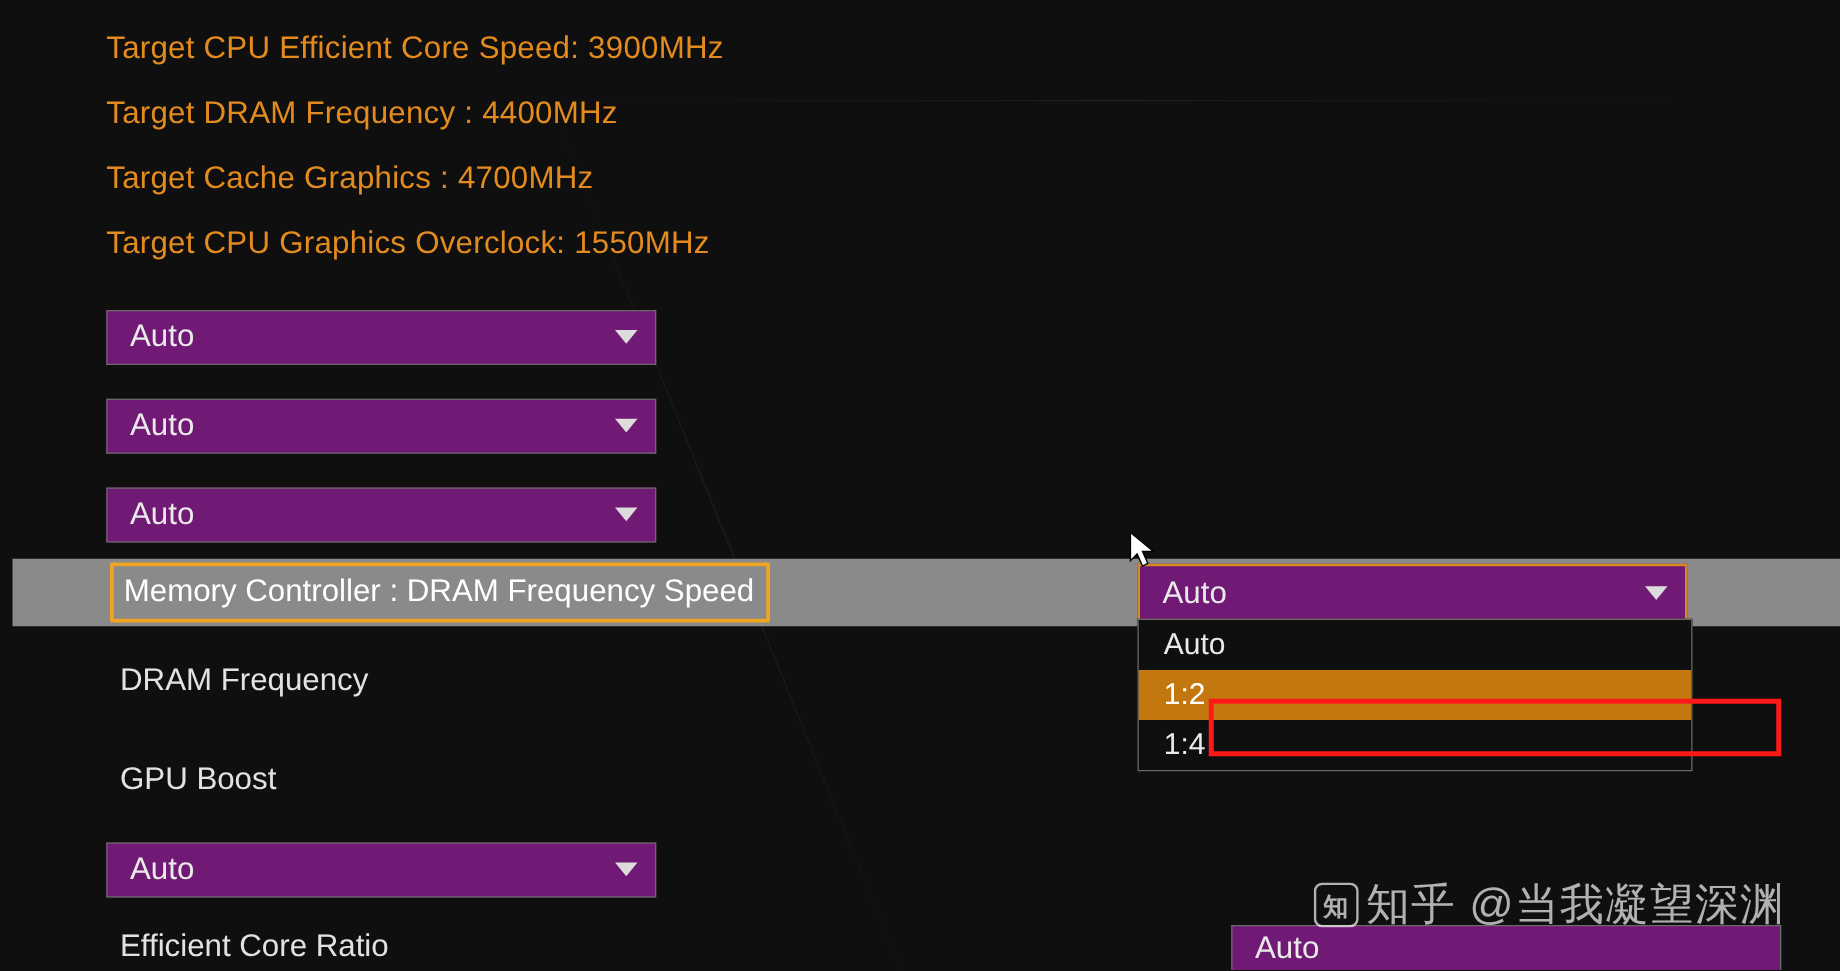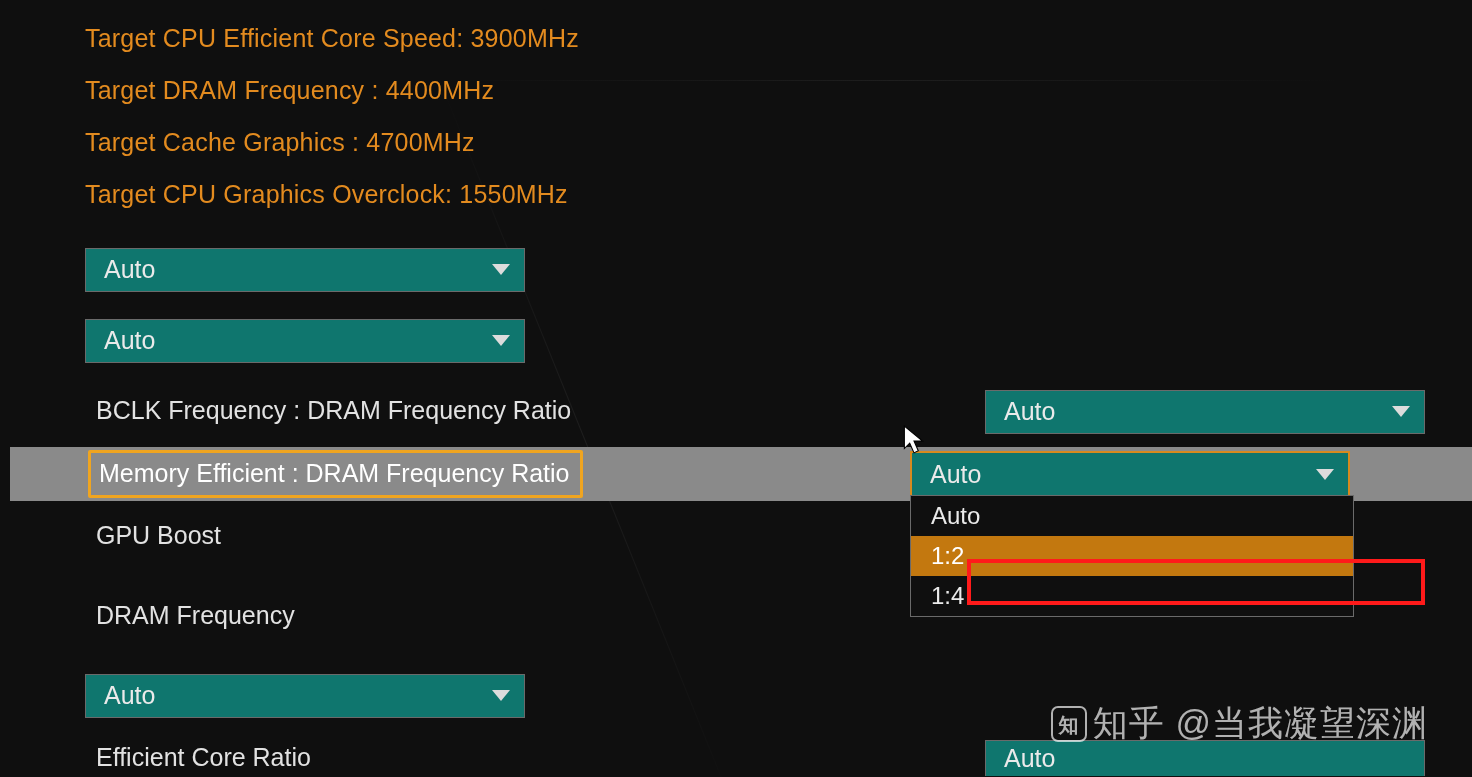--- a/index.html
+++ b/index.html
@@ -67,21 +67,21 @@
     line-height: 1.15;
   }
   .label-box.boxed {
     border: 3px solid #f0a520;
     border-radius: 2px;
   }
   .dropdown {
     width: 440px;
     height: 44px;
     border: 1px solid #6a6a6a;
-    background: #0f766e;
+    background: #701a75;
     display: flex;
     align-items: center;
     justify-content: space-between;
     padding: 0 14px 0 18px;
     font-size: 25px;
     color: #eaeaea;
     position: relative;
   }
   .dropdown.active {
     border: 2px solid #d78a1f;
@@ -177,58 +177,55 @@
     <div class="setting-row">
       <div class="value-col">
         <div class="dropdown">
           <span>Auto</span>
           <span class="caret"></span>
         </div>
       </div>
     </div>
 
     <div class="setting-row">
-      <div class="label-col">
-          <span class="label-box">BCLK Frequency : DRAM Frequency Ratio</span>
-        </div>
       <div class="value-col">
         <div class="dropdown">
           <span>Auto</span>
           <span class="caret"></span>
         </div>
       </div>
     </div>
 
     <div class="setting-row selected-row">
       <div class="label-col">
-        <span class="label-box boxed">Memory Efficient : DRAM Frequency Ratio</span>
+        <span class="label-box boxed">Memory Controller : DRAM Frequency Speed</span>
       </div>
       <div class="value-col">
         <div class="dropdown active" style="position:relative;">
           <span>Auto</span>
           <span class="caret"></span>
           <div class="dropdown-list">
             <div class="dropdown-item">Auto</div>
             <div class="dropdown-item hl">1:2</div>
             <div class="dropdown-item">1:4</div>
           </div>
         </div>
       </div>
     </div>
 
+    <div class="setting-row" style="height:88px;">
+      <div class="label-col">
+          <span class="label-box">DRAM Frequency</span>
+        </div>
+      <div class="value-col"></div>
+    </div>
+
     <div class="setting-row">
       <div class="label-col">
           <span class="label-box">GPU Boost</span>
-        </div>
-      <div class="value-col"></div>
-    </div>
-
-    <div class="setting-row" style="height:88px;">
-      <div class="label-col">
-          <span class="label-box">DRAM Frequency</span>
         </div>
       <div class="value-col"></div>
     </div>
 
     <div class="setting-row">
       <div class="value-col">
         <div class="dropdown">
           <span>Auto</span>
           <span class="caret"></span>
         </div>

